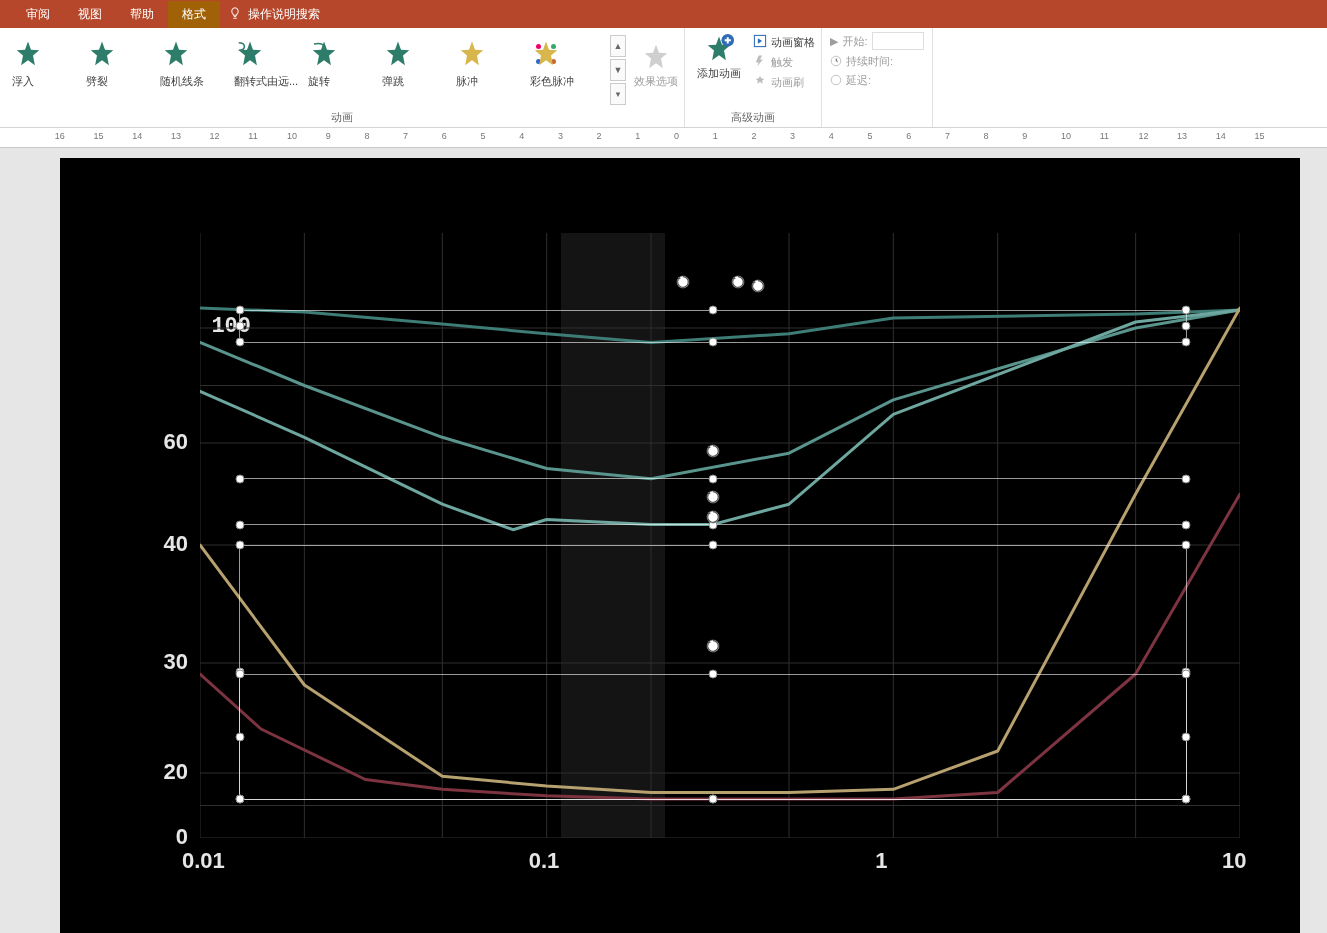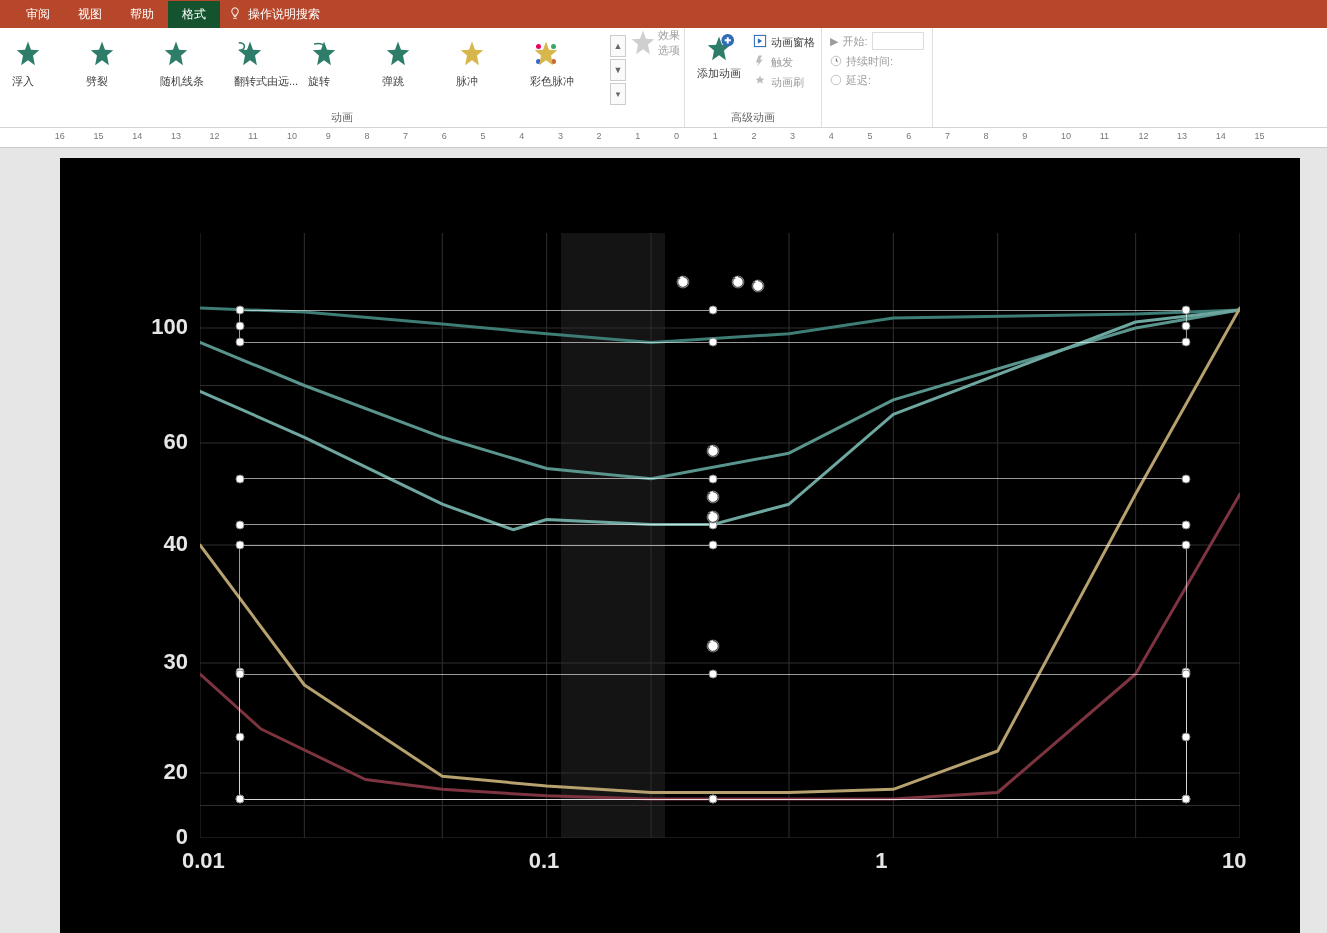--- a/index.html
+++ b/index.html
@@ -17,21 +17,21 @@
   align-items: center;
   padding-left: 12px;
   color: #fff;
   font-size: 12px;
 }
 .menu-item {
   padding: 5px 14px;
   cursor: pointer;
 }
 .menu-item.active {
-  background: #14532d;
+  background: #a16207;
 }
 .tell-me {
   display: flex;
   align-items: center;
   margin-left: 8px;
   color: #fff;
 }
 .tell-me .bulb { margin-right: 6px; opacity: 0.9; }
 .ribbon {
   background: #fff;
@@ -91,23 +91,23 @@
   bottom: 2px;
   left: 0;
   right: 0;
   text-align: center;
   font-size: 11px;
   color: #666;
 }
 .effect-options {
   width: 56px;
   display: flex;
-  flex-direction: row;
-  align-items: flex-start;
-  padding-top: 0;
+  flex-direction: column;
+  align-items: center;
+  padding-top: 14px;
   font-size: 11px;
   color: #9d9d9d;
 }
 .add-anim-group {
   display: flex;
   padding: 4px 6px 0 6px;
 }
 .add-anim-btn {
   width: 56px;
   display: flex;
@@ -437,21 +437,21 @@
 
 <div class="slide-area">
   <div class="slide">
 
     <div id="y-labels">
         <div class="axis-label" style="right: 1112px; top: 666px;">0</div>
         <div class="axis-label" style="right: 1112px; top: 601px;">20</div>
         <div class="axis-label" style="right: 1112px; top: 491px;">30</div>
         <div class="axis-label" style="right: 1112px; top: 373px;">40</div>
         <div class="axis-label" style="right: 1112px; top: 271px;">60</div>
-        <div class="axis-label" style="right: 1112px; top: 156px;">100</div>
+        <div class="axis-label" style="right: 1049px; top: 156px; font-family: Liberation Mono, monospace;">100</div>
       </div>
 
     <div id="x-labels">
         <div class="axis-label" style="left: 122px; top: 690px;">0.01</div>
         <div class="axis-label" style="left: 468.667px; top: 690px;">0.1</div>
         <div class="axis-label" style="left: 815.333px; top: 690px;">1</div>
         <div class="axis-label" style="left: 1162px; top: 690px;">10</div>
       </div>
 
     <div class="plot" id="plot">

